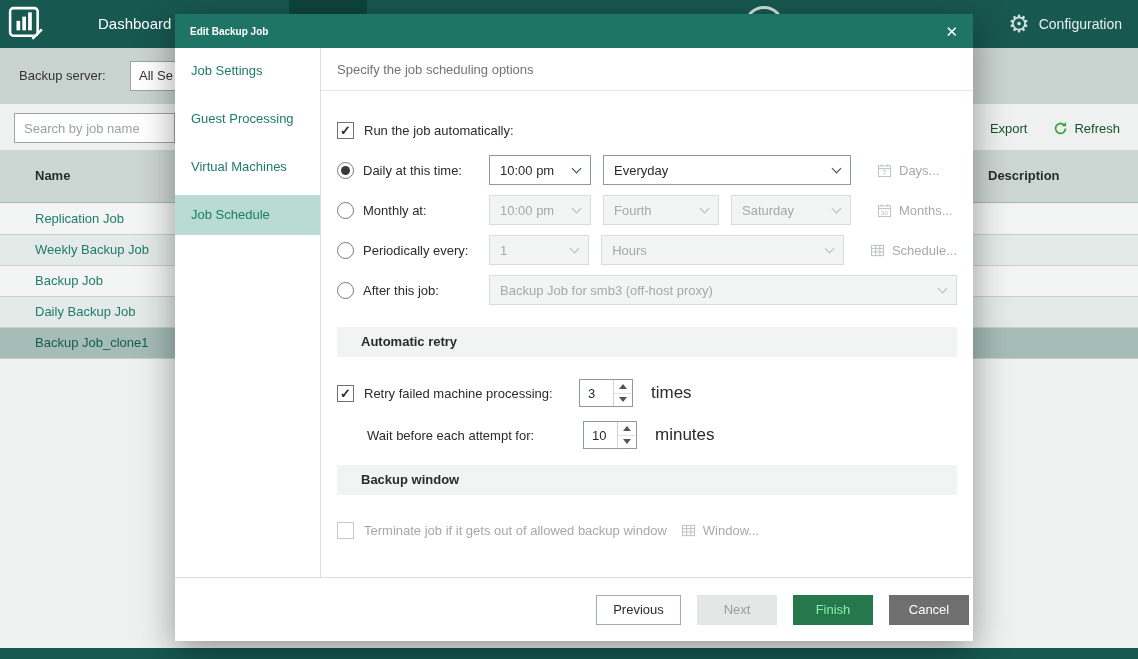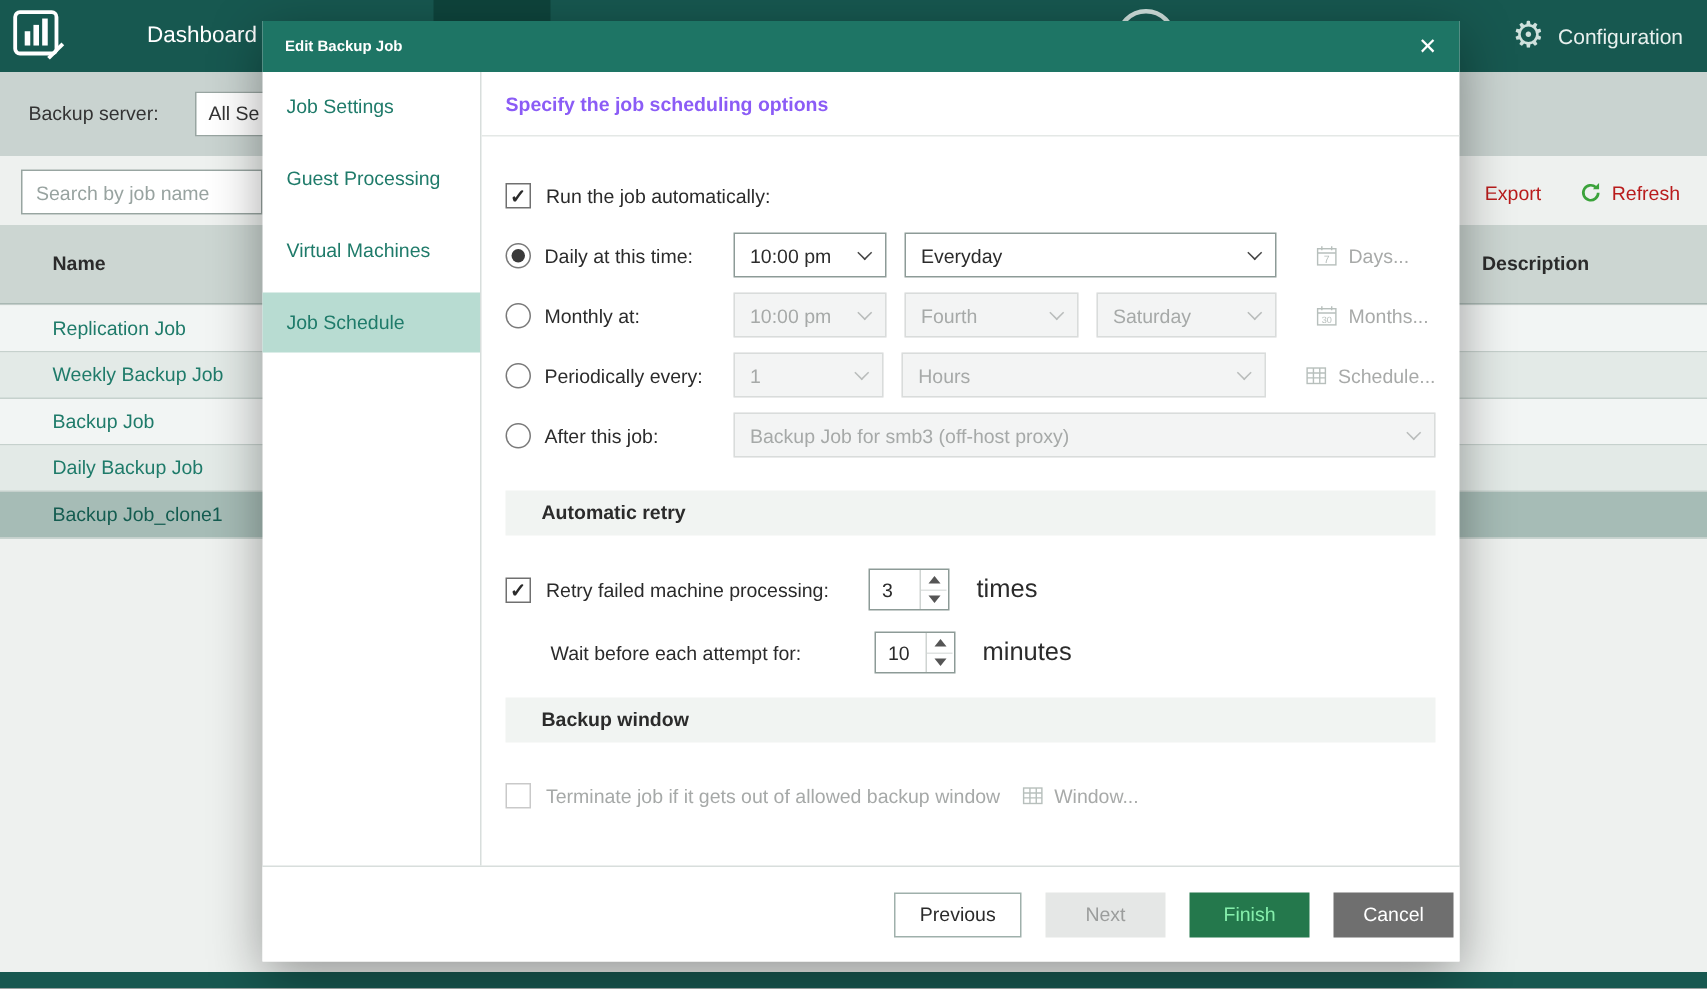--- a/index.html
+++ b/index.html
@@ -15,21 +15,21 @@
   .config { position:absolute; right:16px; top:0; height:48px; display:flex; align-items:center; gap:9px; font-size:14px; color:#e8f0ee; cursor:pointer; }
   .gear { font-size:24px; color:#cfe0dc; line-height:1; }
 
   .toolbar-band { position:absolute; top:48px; left:0; width:100%; height:56px; background:#c9d3d0; }
   .bs-label { position:absolute; left:19px; top:0; line-height:56px; font-size:13px; color:#333; }
   .bs-select { position:absolute; left:130px; top:13px; width:120px; height:30px; background:#fff; border:1px solid #98a5a1; line-height:28px; padding-left:8px; font-size:13px; color:#333; cursor:pointer; }
 
   .search { position:absolute; left:14px; top:113px; width:161px; height:30px; border:1px solid #98a5a1; padding:0 9px; font-size:13px; color:#333; background:#fff; font-family:inherit; }
   .search::placeholder { color:#98a3a0; }
   .links { position:absolute; top:113px; right:18px; height:30px; display:flex; align-items:center; gap:26px; }
-  .link { color:#b91c1c; font-size:13px; cursor:pointer; display:flex; align-items:center; gap:6px; }
+  .link { color:#14532d; font-size:13px; cursor:pointer; display:flex; align-items:center; gap:6px; }
 
   .table-header { position:absolute; top:150px; left:0; width:100%; height:53px; background:#ccd6d2; border-bottom:1px solid #a9b8b3; }
   .col-name { position:absolute; left:35px; line-height:52px; font-weight:bold; font-size:13px; color:#2b2b2b; }
   .col-desc { position:absolute; left:988px; line-height:52px; font-weight:bold; font-size:13px; color:#2b2b2b; }
 
   .rows { position:absolute; top:204px; left:0; width:100%; }
   .row { height:31px; line-height:30px; padding-left:35px; font-size:13px; color:#1f7b6a; border-bottom:1px solid #c6d1cd; background:#f2f5f4; cursor:pointer; }
   .row.alt { background:#e3eae7; }
   .row.sel { background:#a6bcb6; color:#145c50; }
 
@@ -40,21 +40,21 @@
   .modal-header { height:34px; background:#1e7565; display:flex; align-items:center; padding:0 15px; flex:0 0 auto; }
   .modal-title { color:#fff; font-size:10px; font-weight:bold; flex:1; }
   .modal-close { color:#fff; font-size:15px; cursor:pointer; line-height:1; }
 
   .modal-body { flex:1; display:flex; min-height:0; border-bottom:1px solid #d8dedc; }
   .nav { width:146px; border-right:1px solid #d8dedc; padding-top:3px; flex:0 0 auto; }
   .nav-item { height:40px; line-height:40px; padding-left:16px; margin-bottom:8px; font-size:13px; color:#1f7b6a; cursor:pointer; }
   .nav-item.active { background:#b8dcd2; }
 
   .content { flex:1; overflow:hidden; }
-  .content-heading { padding:14px 16px 13px; font-size:13px; line-height:15px; font-weight:bold; color:#8b5cf6; border-bottom:1px solid #e4e8e6; }
+  .content-heading { padding:14px 16px 13px; font-size:13px; line-height:15px; font-weight:normal; color:#737373; border-bottom:1px solid #e4e8e6; }
   .content-body { padding:0 16px; }
   .lbl { font-size:13px; color:#2b2b2b; }
 
   .cb { width:17px; height:17px; border:1px solid #707070; background:#fff; display:inline-flex; align-items:center; justify-content:center; flex:0 0 auto; cursor:pointer; }
   .cb.checked::after { content:"✓"; font-size:13px; font-weight:bold; color:#2b2b2b; }
   .cb.dis { border-color:#c9c9c9; cursor:default; }
 
   .radio { width:17px; height:17px; border:1px solid #7a7a7a; border-radius:50%; background:#fff; margin-right:9px; display:inline-flex; align-items:center; justify-content:center; flex:0 0 auto; cursor:pointer; }
   .radio.on::after { content:""; width:9px; height:9px; border-radius:50%; background:#3a3a3a; }
 

